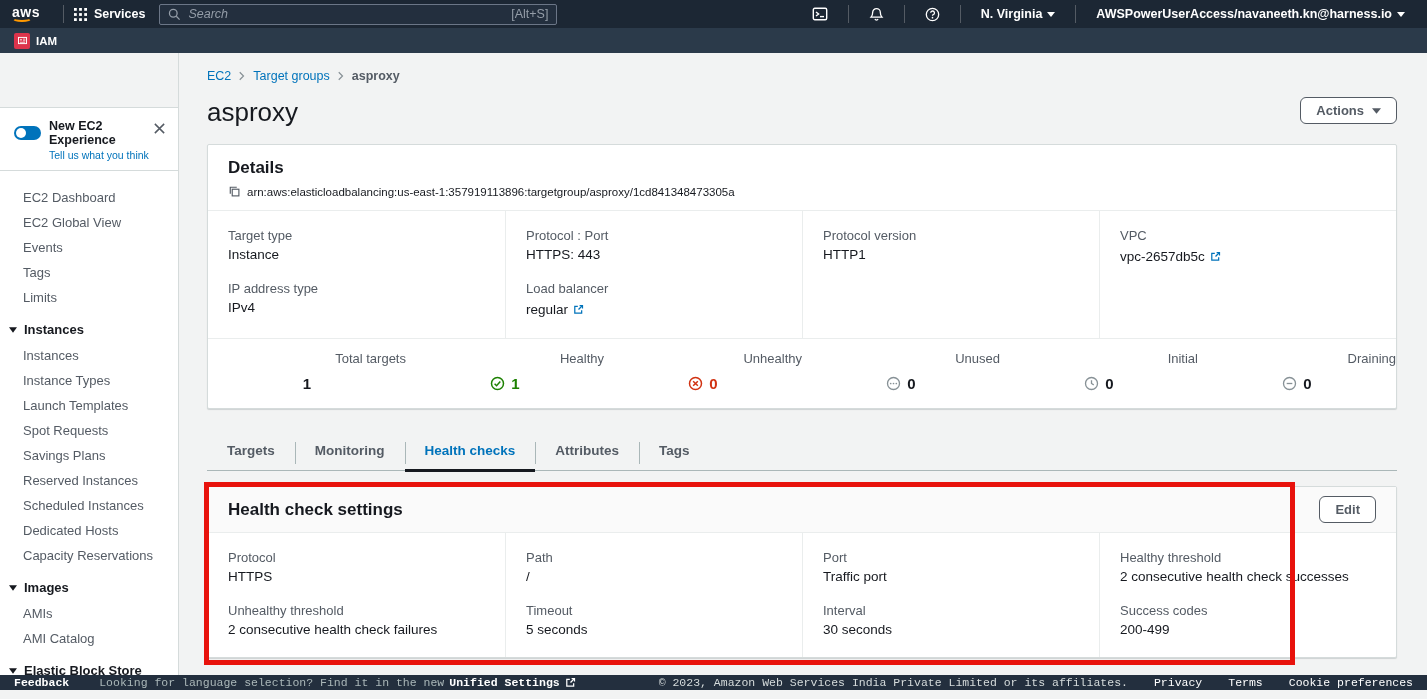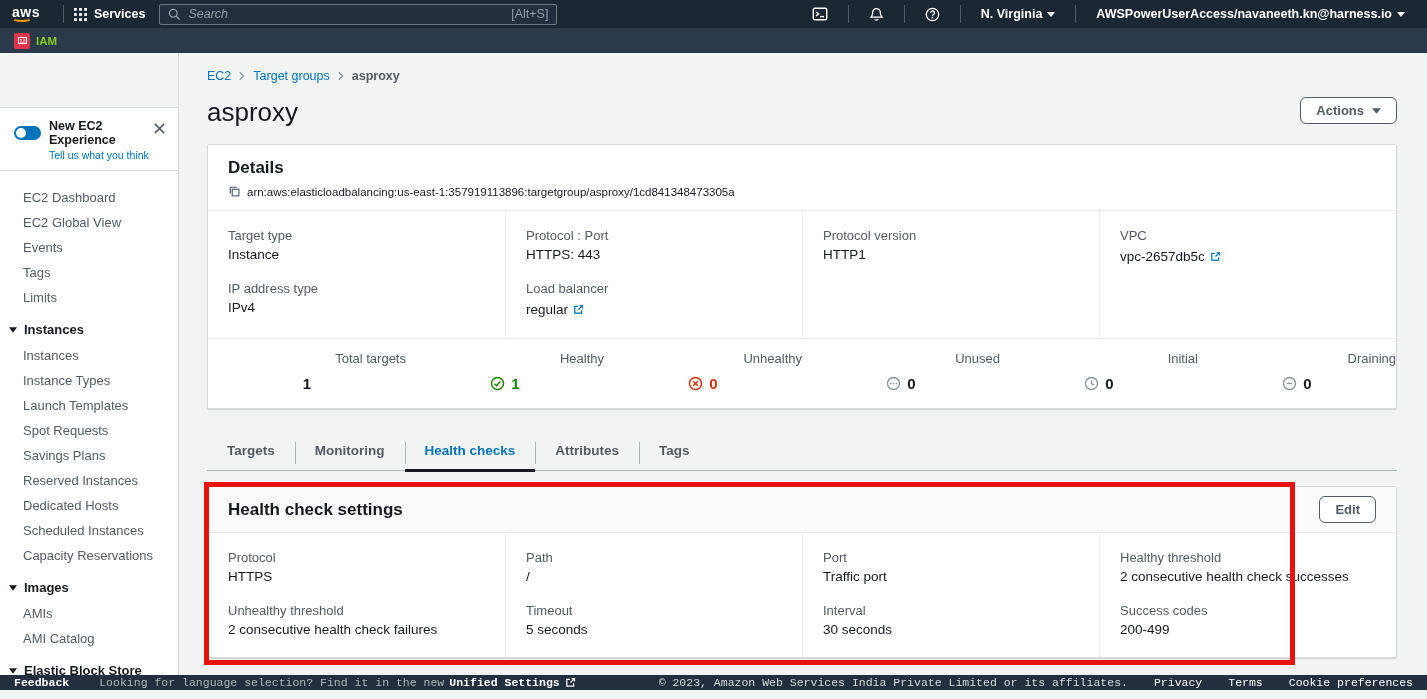--- a/index.html
+++ b/index.html
@@ -15,21 +15,21 @@
   .services { display:flex; align-items:center; gap:7px; font-size:12.5px; font-weight:bold; cursor:pointer; }
   .searchbox { width:398px; height:21px; margin-left:14px; background:#232f3e; border:1px solid #6b7687; border-radius:2px; display:flex; align-items:center; padding:0 8px; gap:7px; }
   .searchbox .ph { color:#949da8; font-style:italic; font-size:12.5px; flex:1; }
   .searchbox .shortcut { color:#949da8; font-size:12.5px; }
   .nav-right { margin-left:auto; display:flex; align-items:center; }
   .nav-icon { padding:0 10px; display:flex; align-items:center; cursor:pointer; }
   .nav-text { font-size:12.5px; font-weight:bold; display:flex; align-items:center; gap:5px; padding:0 10px; cursor:pointer; white-space:nowrap; }
   .caret { color:#fff; display:inline-flex; }
 
   
-  .favbar { height:25px; background:#2b3a4a; display:flex; align-items:center; padding:0 14px; color:#84cc16; }
+  .favbar { height:25px; background:#2b3a4a; display:flex; align-items:center; padding:0 14px; color:#ffffff; }
   .fav-item { display:flex; align-items:center; gap:6px; font-size:11.5px; font-weight:bold; cursor:pointer; }
   .iam-badge { width:16px; height:16px; background:#dd344c; border-radius:2px; display:flex; align-items:center; justify-content:center; }
 
   
   .page-body { display:flex; height:622px; }
 
   
   .sidebar { width:179px; flex:0 0 179px; background:#f2f3f3; border-right:1px solid #d5dbdb; overflow:hidden; }
   .sidebar-spacer { height:54px; }
   .side-white { background:#fff; border-top:1px solid #d5dbdb; border-bottom:1px solid #eaeded; }
@@ -227,22 +227,22 @@
               </svg>
             </span>
           <span>Instances</span>
         </div>
         <div class="side-item">Instances</div>
         <div class="side-item">Instance Types</div>
         <div class="side-item">Launch Templates</div>
         <div class="side-item">Spot Requests</div>
         <div class="side-item">Savings Plans</div>
         <div class="side-item">Reserved Instances</div>
+        <div class="side-item">Scheduled Instances</div>
         <div class="side-item">Dedicated Hosts</div>
-        <div class="side-item">Scheduled Instances</div>
         <div class="side-item">Capacity Reservations</div>
 
         <div class="side-header">
           <span>
               <svg width="8" height="6" viewBox="0 0 10 7">
                 <path d="M0 0h10L5 7z" fill="#16191f"></path>
               </svg>
             </span>
           <span>Images</span>
         </div>

